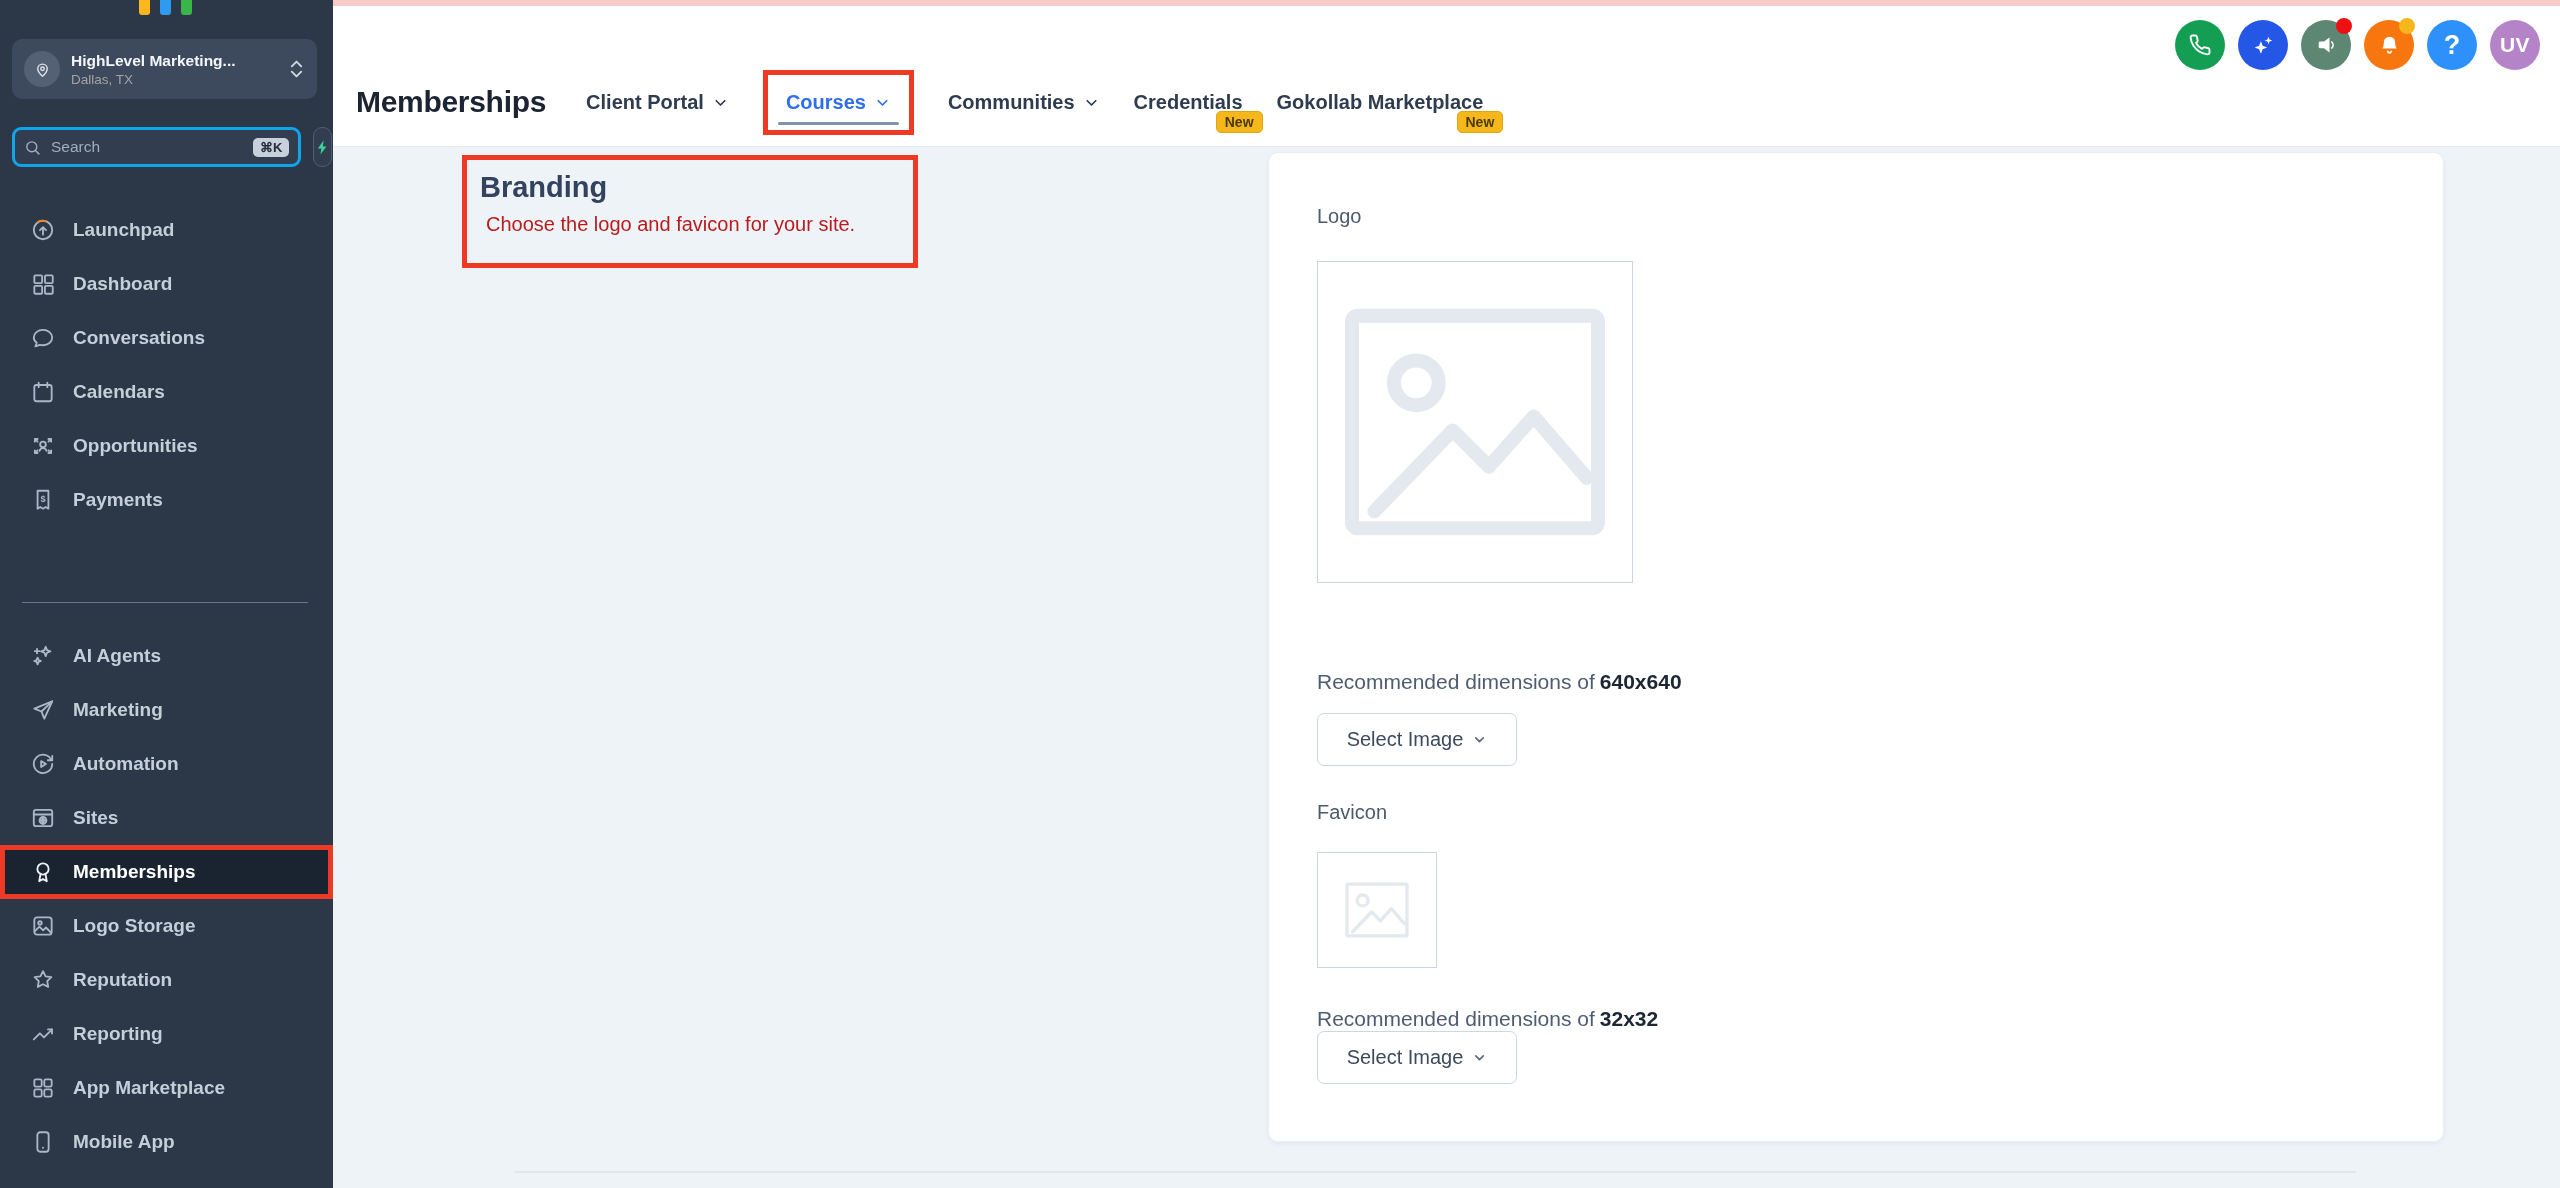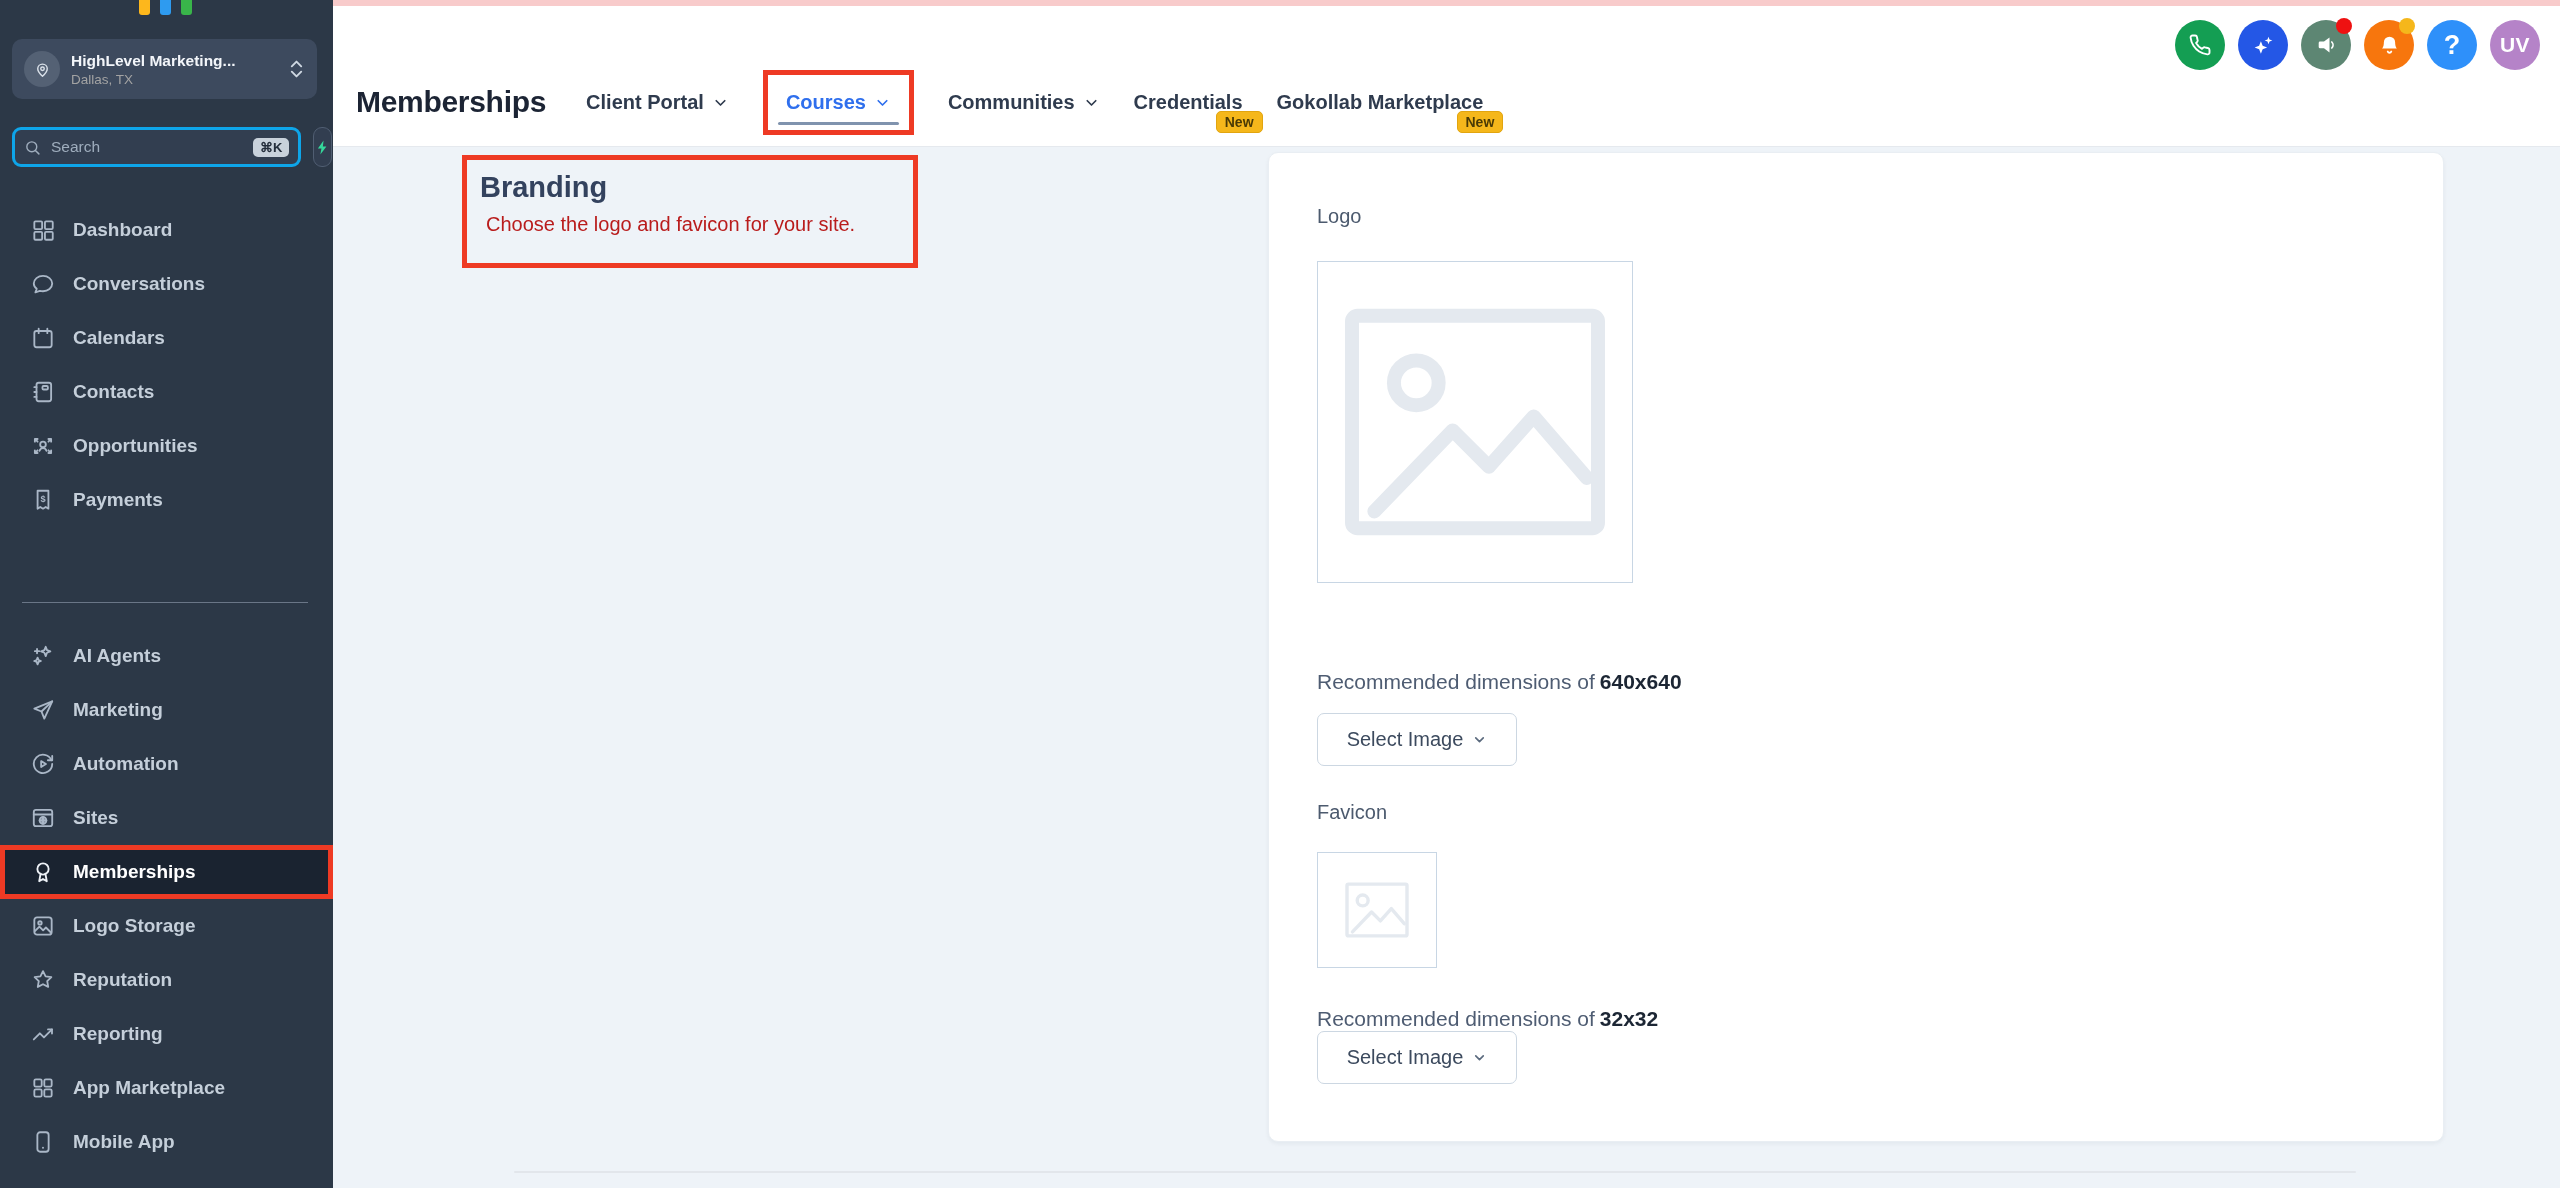--- a/index.html
+++ b/index.html
@@ -144,20 +144,30 @@
         <svg width="17" height="21" viewBox="0 0 24 24">
             <path d="M13.5 2L5.5 13.5h5L9 22l8.5-11.5h-5l1-8.5z" fill="#35d89b"></path>
           </svg>
       </button>
     </div>
 
     <nav class="menu menu-top">
       <div class="mi">
         <span class="ic">
           <svg width="26" height="26" viewBox="0 0 24 24" class="smi">
+              <circle cx="12" cy="12" r="8.5"></circle>
+              <path d="M12 16.3V9.6M9.2 12.2l2.8-2.8 2.8 2.8"></path>
+              <path d="M7.2 4.6A8.5 8.5 0 0 1 14.6 4" stroke="#f0841f"></path>
+            </svg>
+        </span>
+        <span class="ml">Launchpad</span>
+      </div>
+      <div class="mi">
+        <span class="ic">
+          <svg width="26" height="26" viewBox="0 0 24 24" class="smi">
               <rect x="4" y="4" width="7.2" height="7.2" rx="1"></rect>
               <rect x="13.8" y="4" width="7.2" height="7.2" rx="1"></rect>
               <rect x="4" y="13.8" width="7.2" height="7.2" rx="1"></rect>
               <rect x="13.8" y="13.8" width="7.2" height="7.2" rx="1"></rect>
             </svg>
         </span>
         <span class="ml">Dashboard</span>
       </div>
       <div class="mi">
         <span class="ic">
@@ -168,30 +178,20 @@
         <span class="ml">Conversations</span>
       </div>
       <div class="mi">
         <span class="ic">
           <svg width="26" height="26" viewBox="0 0 24 24" class="smi">
               <rect x="4" y="5.5" width="16" height="15" rx="2"></rect>
               <path d="M8 3.5v4M16 3.5v4"></path>
             </svg>
         </span>
         <span class="ml">Calendars</span>
-      </div>
-      <div class="mi">
-        <span class="ic">
-          <svg width="26" height="26" viewBox="0 0 24 24" class="smi">
-              <rect x="6" y="3.5" width="13.5" height="17" rx="2"></rect>
-              <path d="M4 7.5h2M4 12h2M4 16.5h2"></path>
-              <rect x="11.5" y="6.5" width="5" height="3.2" rx="1"></rect>
-            </svg>
-        </span>
-        <span class="ml">Contacts</span>
       </div>
       <div class="mi">
         <span class="ic">
           <svg width="26" height="26" viewBox="0 0 24 24" class="smi">
               <circle cx="12" cy="10.5" r="2.6"></circle>
               <path d="M8.8 16.5c.4-1.6 1.7-2.6 3.2-2.6s2.8 1 3.2 2.6"></path>
               <path d="M4.5 5.5L7 8M4.5 8V5.5H7M19.5 5.5L17 8M19.5 8V5.5H17M4.5 18.5L7 16M4.5 16v2.5H7M19.5 18.5L17 16M19.5 16v2.5H17"></path>
             </svg>
         </span>
         <span class="ml">Opportunities</span>

